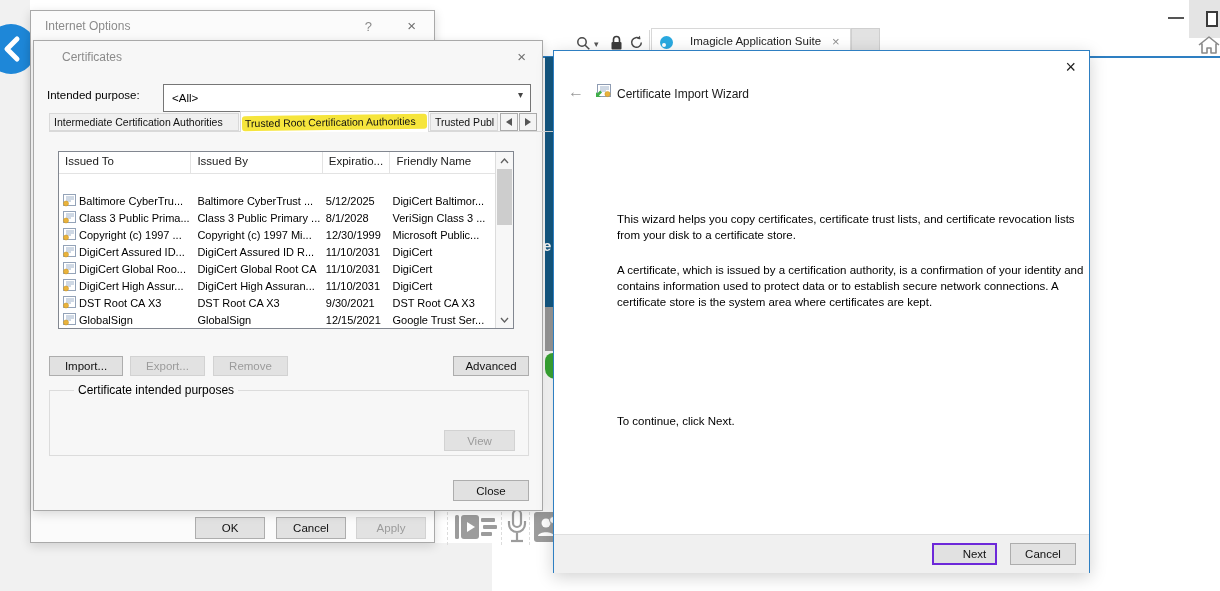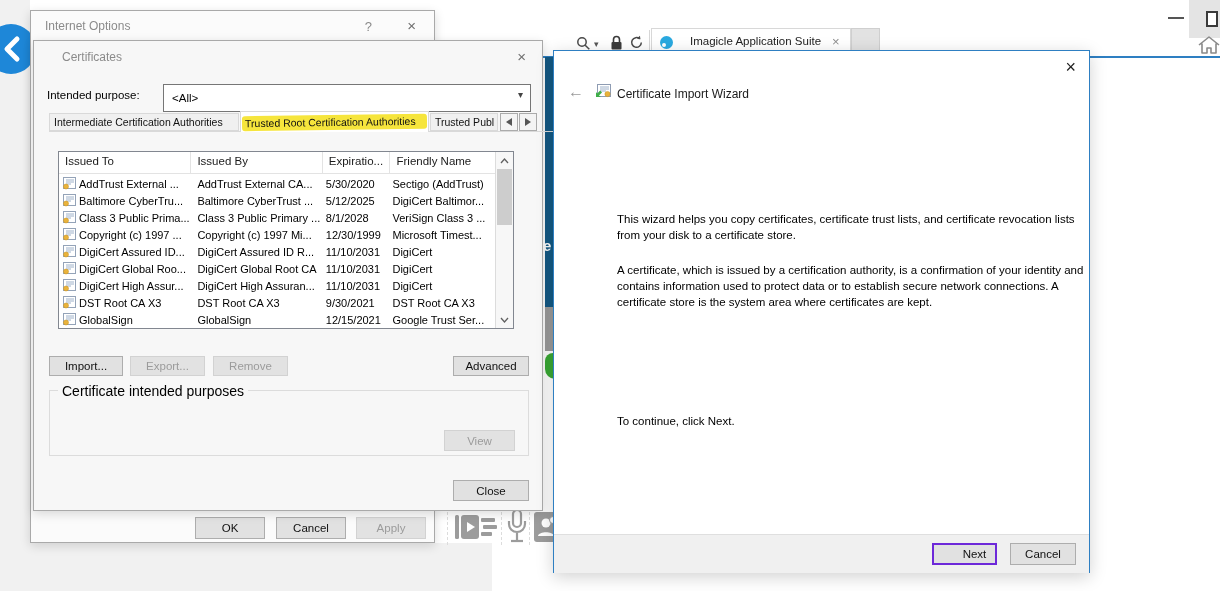--- a/index.html
+++ b/index.html
@@ -60,21 +60,21 @@
   .trow>div{box-sizing:border-box;overflow:hidden;white-space:nowrap;}
   .c0{width:133px;padding-left:3px;display:flex;align-items:center;}
   .c1{width:132px;padding-left:6px;}
   .c2{width:68px;padding-left:3px;}
   .c3{width:106px;padding-left:2px;}
   .certicon{display:inline-block;margin-right:3px;flex:0 0 auto;line-height:0;}
   .sbar{position:absolute;top:0;bottom:0;right:0;width:17px;background:#f7f7f7;border-left:1px solid #dcdcdc;}
   .sthumb{position:absolute;left:1px;top:17px;width:15px;height:56px;background:#cdcdcd;}
   .sarr{position:absolute;left:0;width:16px;height:15px;display:flex;align-items:center;justify-content:center;}
   .groupbox{border:1px solid #dcdcdc;}
-  .gb-label{position:absolute;left:8px;top:-8px;background:#f7f7f7;padding:0 4px;font-size:14px;color:#000;}
+  .gb-label{position:absolute;left:24px;top:-8px;background:#f7f7f7;padding:0 4px;font-size:12px;color:#000;}
 
   
   .wizard{left:553px;top:50px;width:537px;height:523px;background:#fff;border:1px solid #2e7fc2;
           box-shadow:0 4px 16px rgba(0,0,0,.18);}
   .wiz-x{right:13px;top:6px;font-size:18px;color:#222;}
   .wiz-back{left:14px;top:32px;font-size:16px;color:#9a9a9a;}
   .wiz-title{left:63px;top:36px;font-size:12px;color:#1a1a1a;}
   .wiz-head{left:63px;top:105px;font-size:15.5px;font-weight:bold;color:#000;}
   .wiz-p{font-size:11.5px;color:#000;line-height:1.4;}
   .wiz-footer{left:0;top:483px;width:535px;height:39px;background:#f0f0f0;border-top:1px solid #dfdfdf;}
@@ -207,35 +207,20 @@
   </div>
 
   <div class="abs ctable">
     <div class="thead">
       <div style="width:133px;">Issued To</div>
       <div style="width:132px;">Issued By</div>
       <div style="width:68px;">Expiratio...</div>
       <div style="width:106px;border-right:none;">Friendly Name</div>
     </div>
 
-    <div class="trow" style="top:23px;">
-      <div class="c0">
-          <span class="certicon">
-            <svg width="14" height="13" viewBox="0 0 14 13">
-              <rect x="1.5" y="0.5" width="12" height="11" fill="#fff" stroke="#94a3b8"></rect>
-              <path d="M4 3h8M4 5h8M4 7h5" stroke="#9fb2ca" stroke-width="1"></path>
-              <circle cx="4" cy="9.5" r="2.5" fill="#e9b33c" stroke="#c8901d" stroke-width=".5"></circle>
-            </svg>
-          </span>
-          <span class="txt">AddTrust External ...</span>
-        </div>
-      <div class="c1">AddTrust External CA...</div>
-      <div class="c2">5/30/2020</div>
-      <div class="c3">Sectigo (AddTrust)</div>
-    </div>
     <div class="trow" style="top:40px;">
       <div class="c0">
           <span class="certicon">
             <svg width="14" height="13" viewBox="0 0 14 13">
               <rect x="1.5" y="0.5" width="12" height="11" fill="#fff" stroke="#94a3b8"></rect>
               <path d="M4 3h8M4 5h8M4 7h5" stroke="#9fb2ca" stroke-width="1"></path>
               <circle cx="4" cy="9.5" r="2.5" fill="#e9b33c" stroke="#c8901d" stroke-width=".5"></circle>
             </svg>
           </span>
           <span class="txt">Baltimore CyberTru...</span>
@@ -265,21 +250,21 @@
             <svg width="14" height="13" viewBox="0 0 14 13">
               <rect x="1.5" y="0.5" width="12" height="11" fill="#fff" stroke="#94a3b8"></rect>
               <path d="M4 3h8M4 5h8M4 7h5" stroke="#9fb2ca" stroke-width="1"></path>
               <circle cx="4" cy="9.5" r="2.5" fill="#e9b33c" stroke="#c8901d" stroke-width=".5"></circle>
             </svg>
           </span>
           <span class="txt">Copyright (c) 1997 ...</span>
         </div>
       <div class="c1">Copyright (c) 1997 Mi...</div>
       <div class="c2">12/30/1999</div>
-      <div class="c3">Microsoft Timest...</div>
+      <div class="c3">Microsoft Public...</div>
     </div>
     <div class="trow" style="top:91px;">
       <div class="c0">
           <span class="certicon">
             <svg width="14" height="13" viewBox="0 0 14 13">
               <rect x="1.5" y="0.5" width="12" height="11" fill="#fff" stroke="#94a3b8"></rect>
               <path d="M4 3h8M4 5h8M4 7h5" stroke="#9fb2ca" stroke-width="1"></path>
               <circle cx="4" cy="9.5" r="2.5" fill="#e9b33c" stroke="#c8901d" stroke-width=".5"></circle>
             </svg>
           </span>

